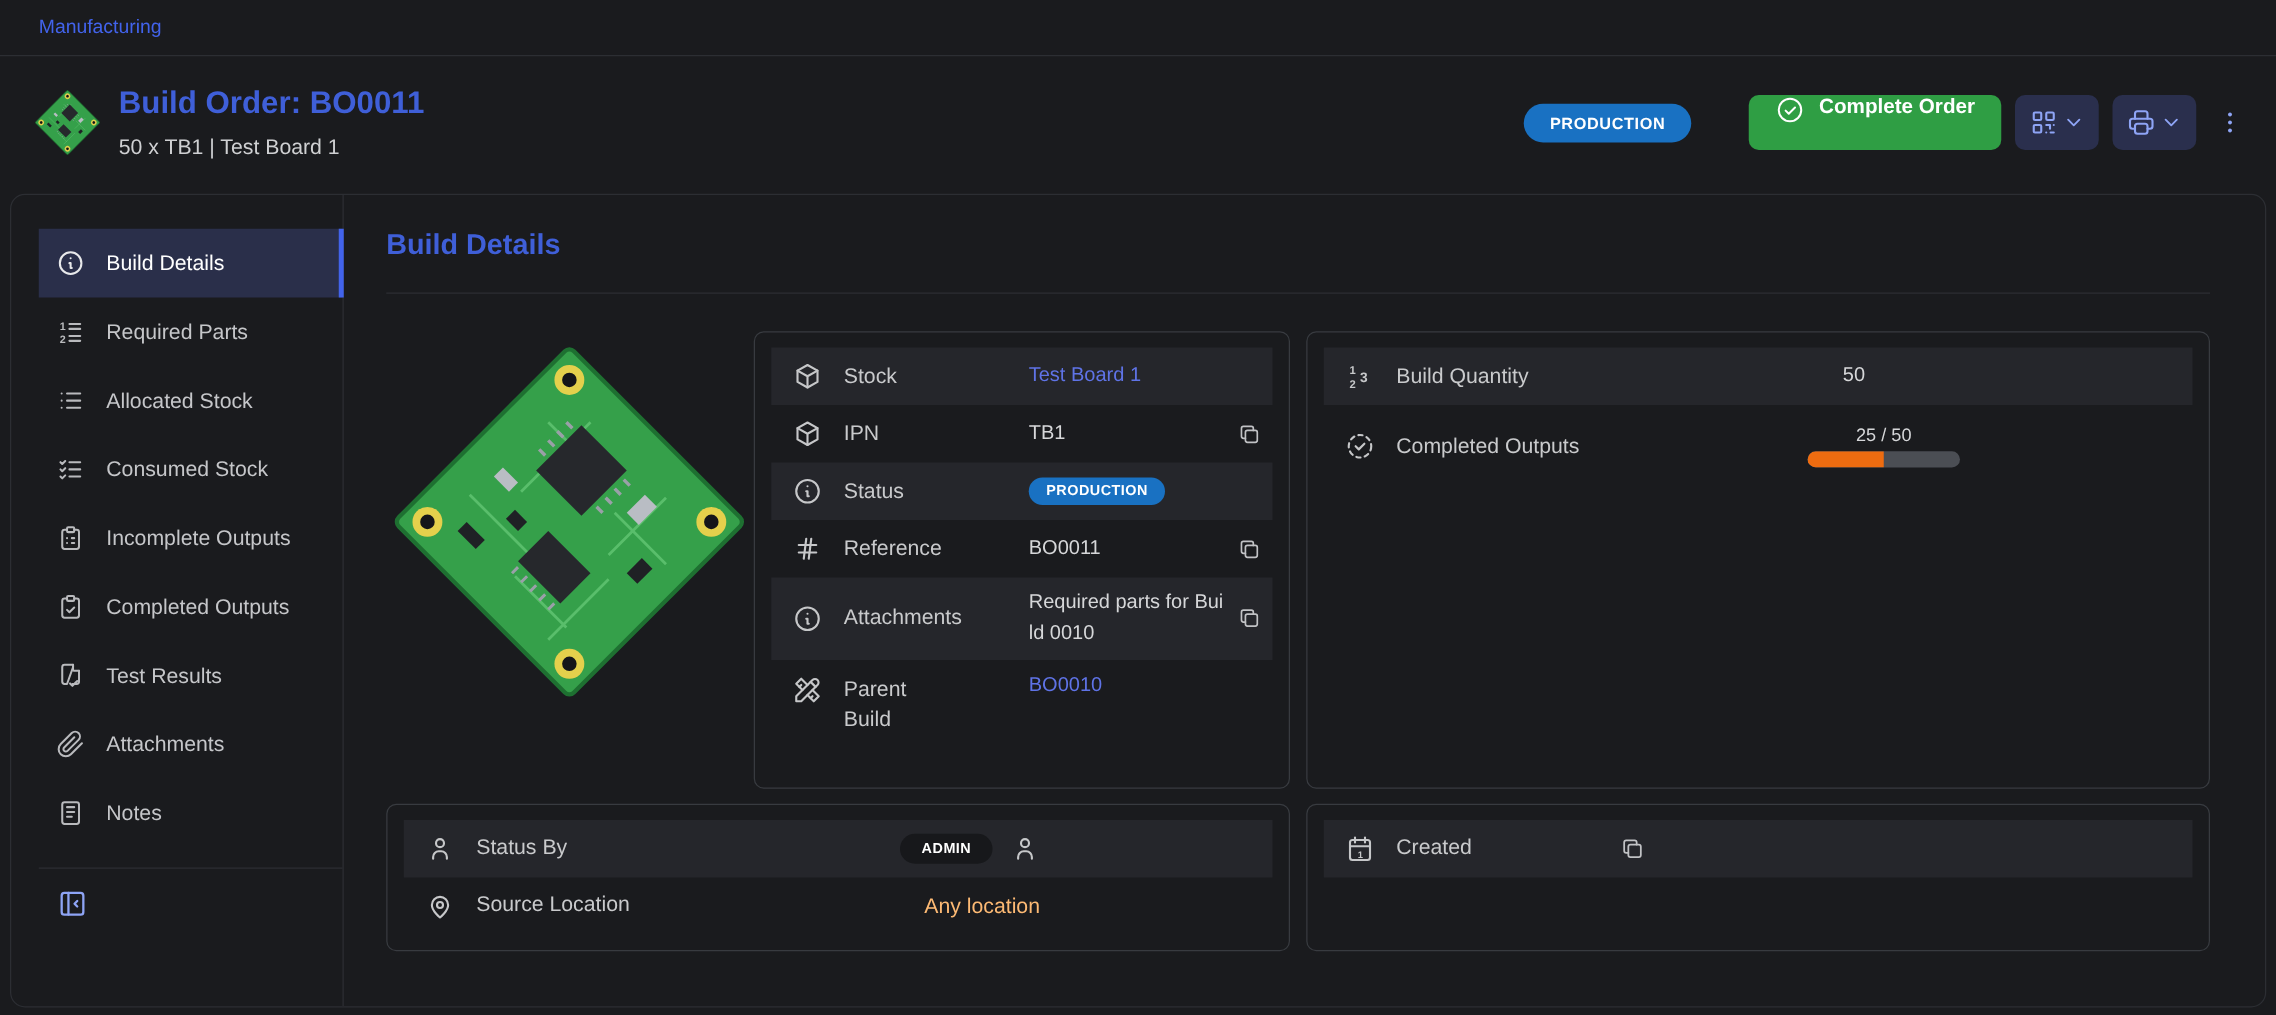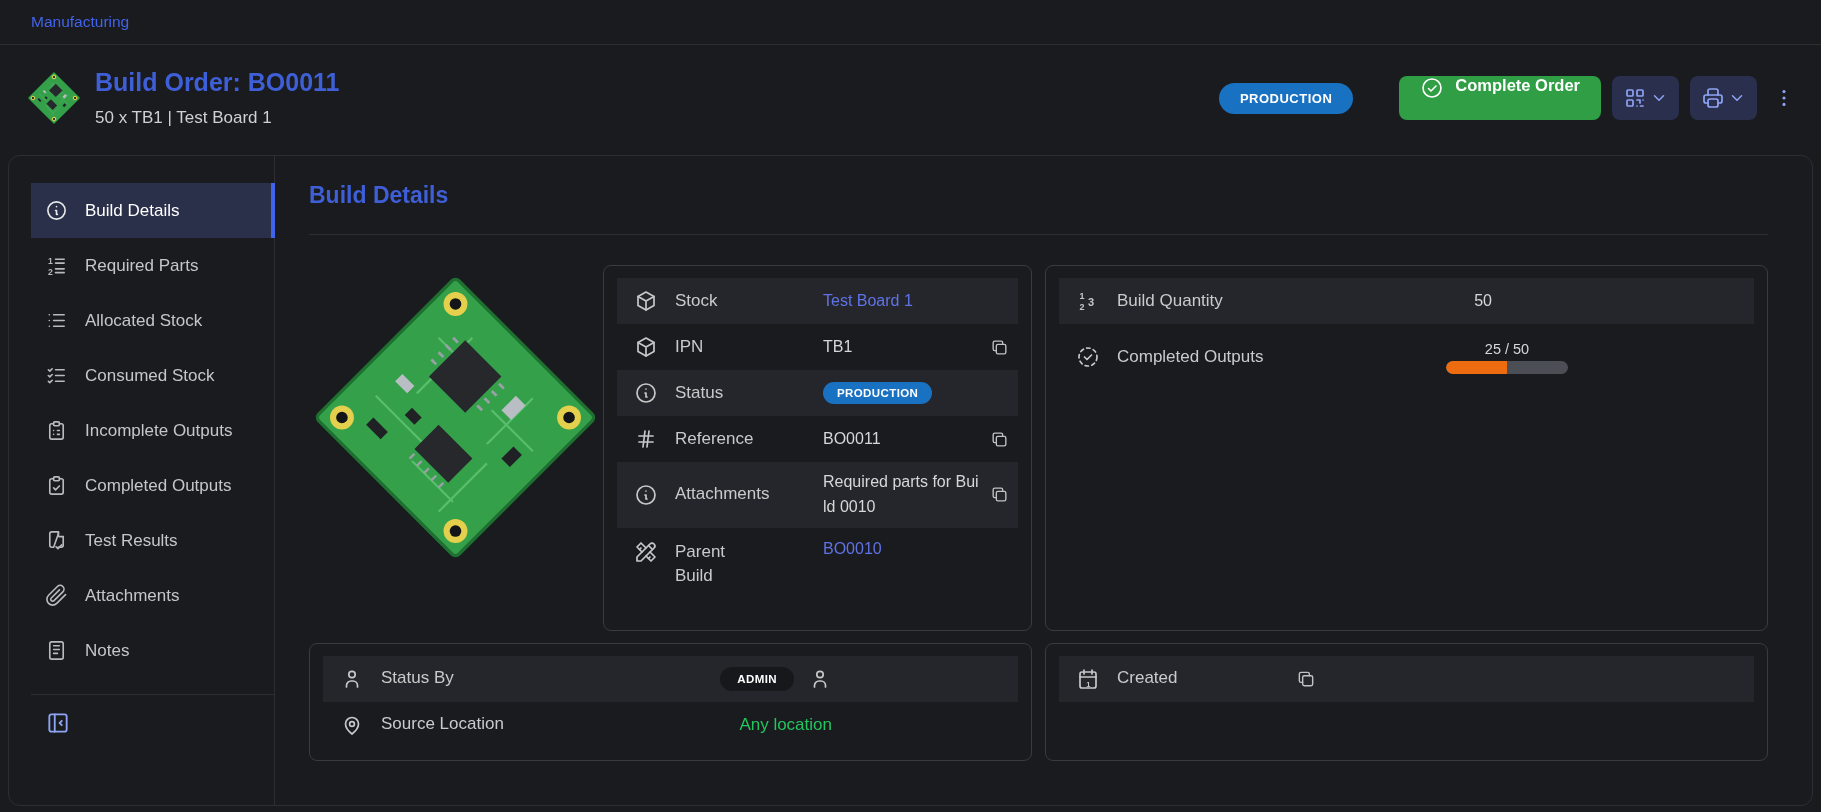--- a/index.html
+++ b/index.html
@@ -83,21 +83,21 @@
   .created-pad { padding-right: 120px; }
   .trail { display: flex; justify-content: flex-start; padding-left: 22px; color: #c1c2c5; }
   .trail .ic { width: 20px; height: 20px; cursor: pointer; }
   .completed-row { min-height: 66px; }
   .progress-block { width: 122px; display: inline-block; }
   .progress-text { font-size: 14.5px; color: #d6d7d9; text-align: center; margin-bottom: 4px; }
   .progress-track { height: 13px; border-radius: 7px; background: #4b4e54; overflow: hidden; }
   .progress-fill { height: 100%; background: #ee6c10; border-radius: 7px 0 0 7px; }
   .badge-admin { display: inline-block; background: #17181b; color: #fff; font-size: 11.5px; font-weight: bold; letter-spacing: .4px; padding: 6px 17px; border-radius: 15px; }
   .user-mini { width: 24px; height: 24px; color: #c6c7c9; }
-  .danger-text { color: #22c55e; font-size: 17px; cursor: default; }
+  .danger-text { color: #fdba74; font-size: 17px; cursor: default; }
 </style>
 </head>
 <body>
 
 <svg width="0" height="0" style="position:absolute">
   <defs>
     <symbol id="pcb-board" viewBox="0 0 120 120">
       <rect x="2" y="2" width="116" height="116" rx="3" fill="#35a04a" stroke="#1e7031" stroke-width="2"></rect>
       <path d="M20 34h36M34 20v46M72 42h34M84 20v38M18 84h48M92 66v40M60 96h34" stroke="#63c673" stroke-width="1.3" fill="none" opacity=".8"></path>
       <rect x="32" y="24" width="30" height="30" fill="#26282c"></rect>

